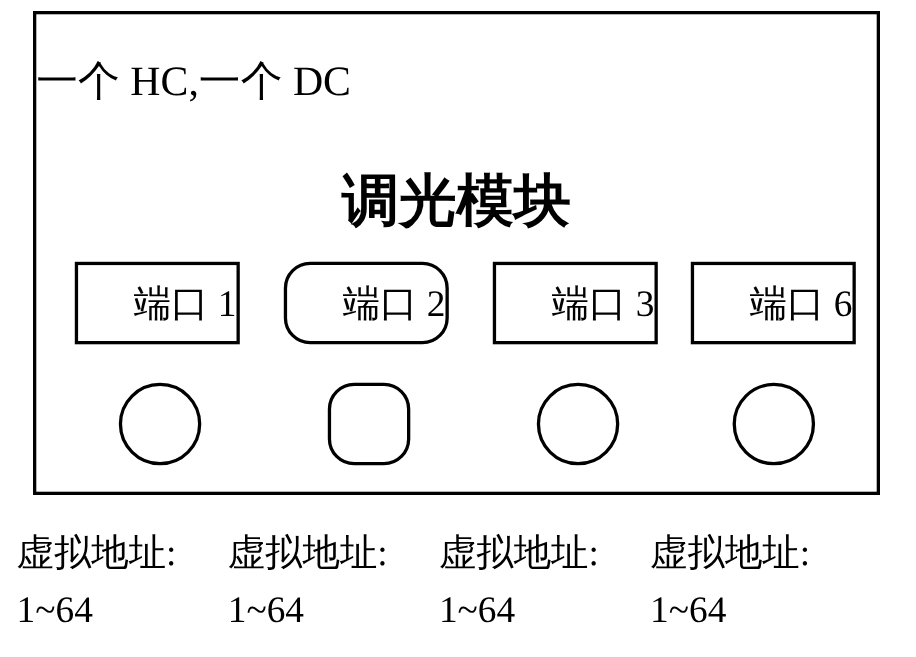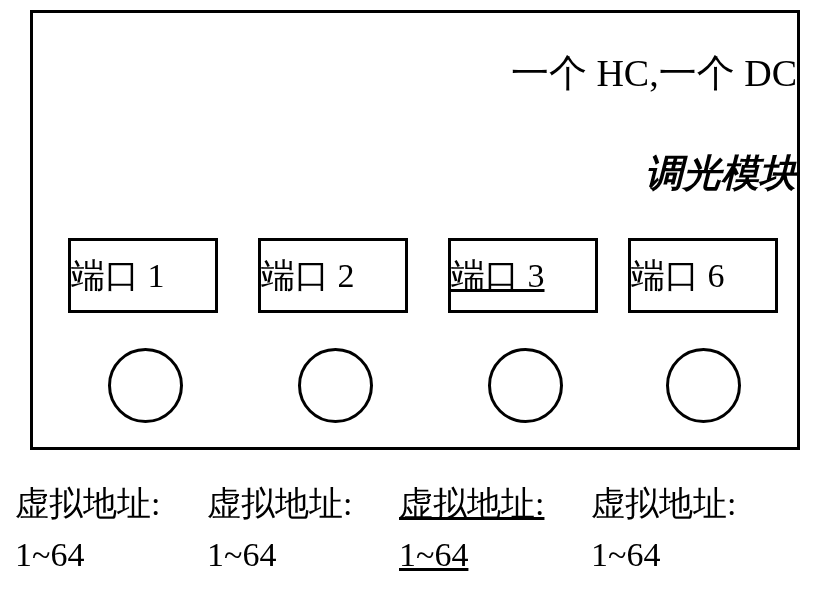--- a/index.html
+++ b/index.html
@@ -23,49 +23,48 @@
     width: 770px;
     height: 440px;
     border: 3px solid #000;
     box-sizing: border-box;
   }
   .title-line {
     position: absolute;
     top: 35px;
     left: 0;
     width: 100%;
-    text-align: right;
+    text-align: left;
     font-size: 38px;
   }
   .subtitle-line {
     position: absolute;
     top: 135px;
     left: 0;
     width: 100%;
-    text-align: right;
-    font-size: 38px;
+    text-align: center;
+    font-size: 52px;
     font-weight: bold;
-    font-style: italic;
   }
   .ports-row {
     position: absolute;
     top: 225px;
     left: 0;
     width: 100%;
     height: 90px;
   }
   .port-box {
     position: absolute;
     width: 150px;
     height: 75px;
     border: 3px solid #000;
     box-sizing: border-box;
     display: flex;
     align-items: center;
-    justify-content: flex-start;
+    justify-content: flex-end;
     font-size: 34px;
   }
   .circles-row {
     position: absolute;
     top: 335px;
     left: 0;
     width: 100%;
     height: 90px;
   }
   .circle {
@@ -87,22 +86,22 @@
     position: absolute;
     width: 192px;
     font-size: 34px;
     line-height: 1.5;
   }
   .addr-label { display: block; }
   .addr-range { display: block; }
 
   
   .c1 { left: 35px; }
-  .c2 { left: 225px; }
-  .c3 { left: 415px; text-decoration: underline; }
+  .c2 { left: 225px; border-radius: 24px; }
+  .c3 { left: 415px; }
   .c4 { left: 595px; }
 
   .circle.c1 { left: 75px; }
   .circle.c2 { left: 265px; }
   .circle.c3 { left: 455px; }
   .circle.c4 { left: 633px; }
 
   .addr-col.c1 { left: -15px; }
   .addr-col.c2 { left: 177px; }
   .addr-col.c3 { left: 369px; }

